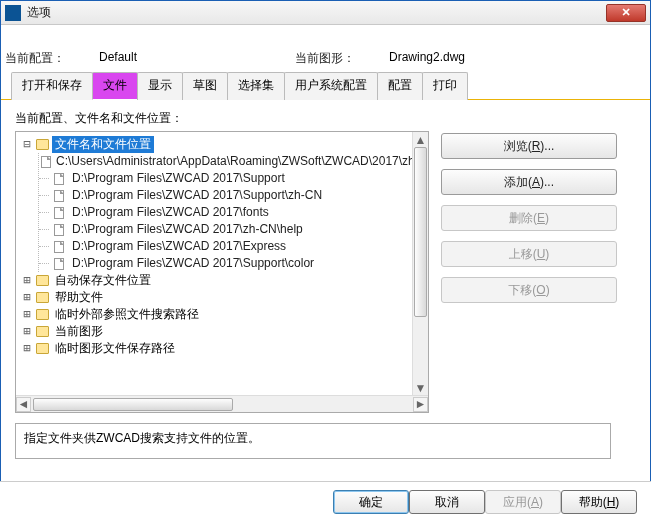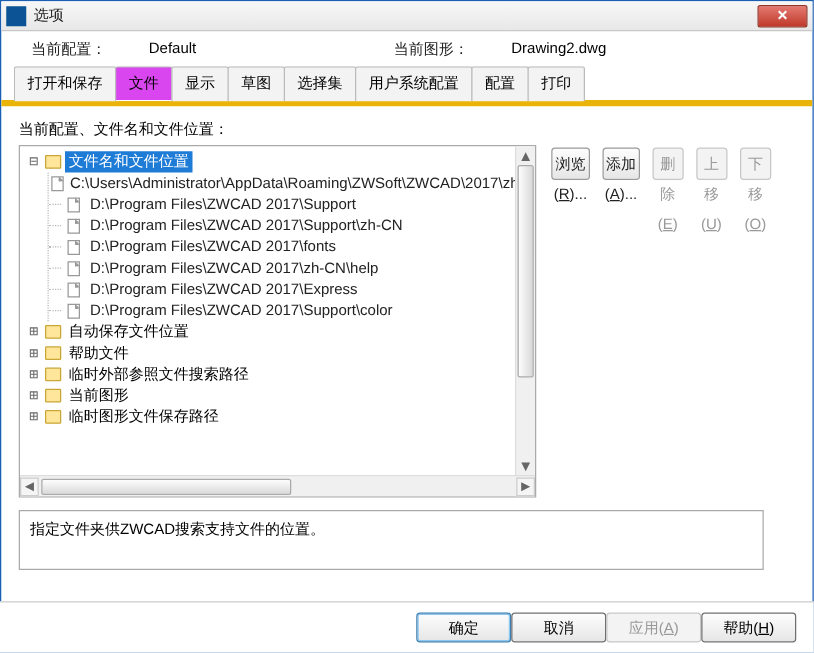--- a/index.html
+++ b/index.html
@@ -1,25 +1,25 @@
 <!DOCTYPE html>
 <html><head>
 <meta charset="utf-8">
 <style>
 * { box-sizing: border-box; margin: 0; padding: 0; font-family: "Microsoft YaHei", SimSun, Arial, sans-serif; font-size: 12px; }
 body { background: #fff; width: 651px; height: 522px; border: 1px solid #1a5fb4; overflow: hidden; }
 .titlebar { height: 24px; background: linear-gradient(#f7f7f7,#e8e8e8); border-bottom: 1px solid #c8c8c8; display: flex; align-items: center; padding: 0 4px; }
 .titlebar .app-icon { width: 16px; height: 16px; background:#0b5394; margin-right: 6px; display:inline-block;}
 .titlebar .title { flex: 1; color: #222; }
 .titlebar .close { width: 40px; height: 18px; background: linear-gradient(#e47a71,#c0392b); border:1px solid #963328; border-radius:2px; display:flex; align-items:center; justify-content:center; color:#fff; font-weight:bold; font-size:11px;}
-.info-row { display:flex; padding: 6px 24px 4px; }
+.info-row { display:flex; padding: 6px 4px 4px; margin-top: 19px; }
 .info-row .lbl { color:#222; min-width:58px; }
 .info-row .val { margin-left: 34px; min-width: 140px;}
 .info-row .gap { width: 56px;}
-.tabs { display:flex; padding: 0 10px; border-bottom:5px solid #eab308; gap:0;}
+.tabs { display:flex; padding: 0 10px; border-bottom:1px solid #eab308; gap:0;}
 .tab { padding: 4px 10px 5px; border:1px solid #bbb; border-bottom:none; background:#f3f3f3; position:relative; top:1px; border-radius:2px 2px 0 0; white-space:nowrap; cursor:default;}
 .tab.active { background:#d946ef; border-bottom:1px solid #fff;}
 .tab + .tab { margin-left:-1px;}
 .panel { padding: 10px 14px; }
 .section-label { margin-bottom:4px;}
 .layout { display:flex; gap:12px;}
 .tree-wrap { border:1px solid #aaa; width:414px; height:282px; padding:2px 0 0 0; background:#fff; position:relative; display:flex; flex-direction:column;}
 .tree-body { flex:1; overflow:hidden; padding:2px 4px 0 4px;}
 .tree-body ul { list-style:none; }
 .node { display:flex; align-items:center; height:17px; line-height:17px; white-space:nowrap;}
@@ -35,25 +35,25 @@
 .child-list .node:before { content:""; width:10px; border-top:1px dotted #bbb; display:inline-block; height:1px; margin-right:2px;}
 .file-node .txt { color:#222;}
 .scroll-h { height:17px; background:#f0f0f0; border-top:1px solid #ddd; display:flex; align-items:center;}
 .scroll-h .thumb { height:13px; width:200px; margin-left:2px; background:linear-gradient(#fdfdfd,#d9d9d9); border:1px solid #aaa; border-radius:2px;}
 .scroll-h .arrow { width:15px; height:15px; display:flex; align-items:center; justify-content:center; color:#666; border:1px solid #ccc; background:#f5f5f5;}
 .scroll-h .sp { flex:1;}
 .vscroll { position:absolute; right:0; top:0; bottom:17px; width:16px; background:#f0f0f0; border-left:1px solid #ddd; display:flex; flex-direction:column;}
 .vscroll .arrow { height:15px; display:flex; align-items:center; justify-content:center; color:#666;}
 .vscroll .track { flex:1; position:relative;}
 .vscroll .thumb { position:absolute; left:1px; right:1px; top:0; height:170px; background:linear-gradient(90deg,#fdfdfd,#d9d9d9); border:1px solid #aaa; border-radius:2px;}
-.btncol { width:176px; display:flex; flex-direction:row; gap:10px; padding-top:2px;}
+.btncol { width:176px; display:flex; flex-direction:column; gap:10px; padding-top:2px;}
 .sidebtn { height:26px; border:1px solid #9a9a9a; background:linear-gradient(#fdfdfd,#e6e6e6); border-radius:3px; text-align:center; line-height:24px; color:#222;}
 .sidebtn.disabled { color:#999; border-color:#c7c7c7; background:#f3f3f3;}
 .u { text-decoration:underline;}
-.desc-box { border:1px solid #aaa; width:596px; height:48px; padding:6px 8px; margin-top:10px;}
+.desc-box { border:1px solid #aaa; width:596px; height:36px; padding:6px 8px; margin-top:10px;}
 .bottom { position:absolute; bottom:0; left:0; right:0; border-top:1px solid #ccc; padding:8px 14px; display:flex; justify-content:flex-end; background:#fff;}
 .btn { min-width:76px; height:24px; border:1px solid #707070; background:linear-gradient(#fdfdfd,#e6e6e6); border-radius:3px; text-align:center; line-height:22px;}
 .btn.primary { border-color:#3c7fb1; box-shadow:0 0 0 1px #8cc6ef inset;}
 .btn.disabled { color:#999; border-color:#c7c7c7; background:#f3f3f3;}
 </style>
 </head>
 <body>
 
 <div class="titlebar">
   <span class="app-icon"></span>

